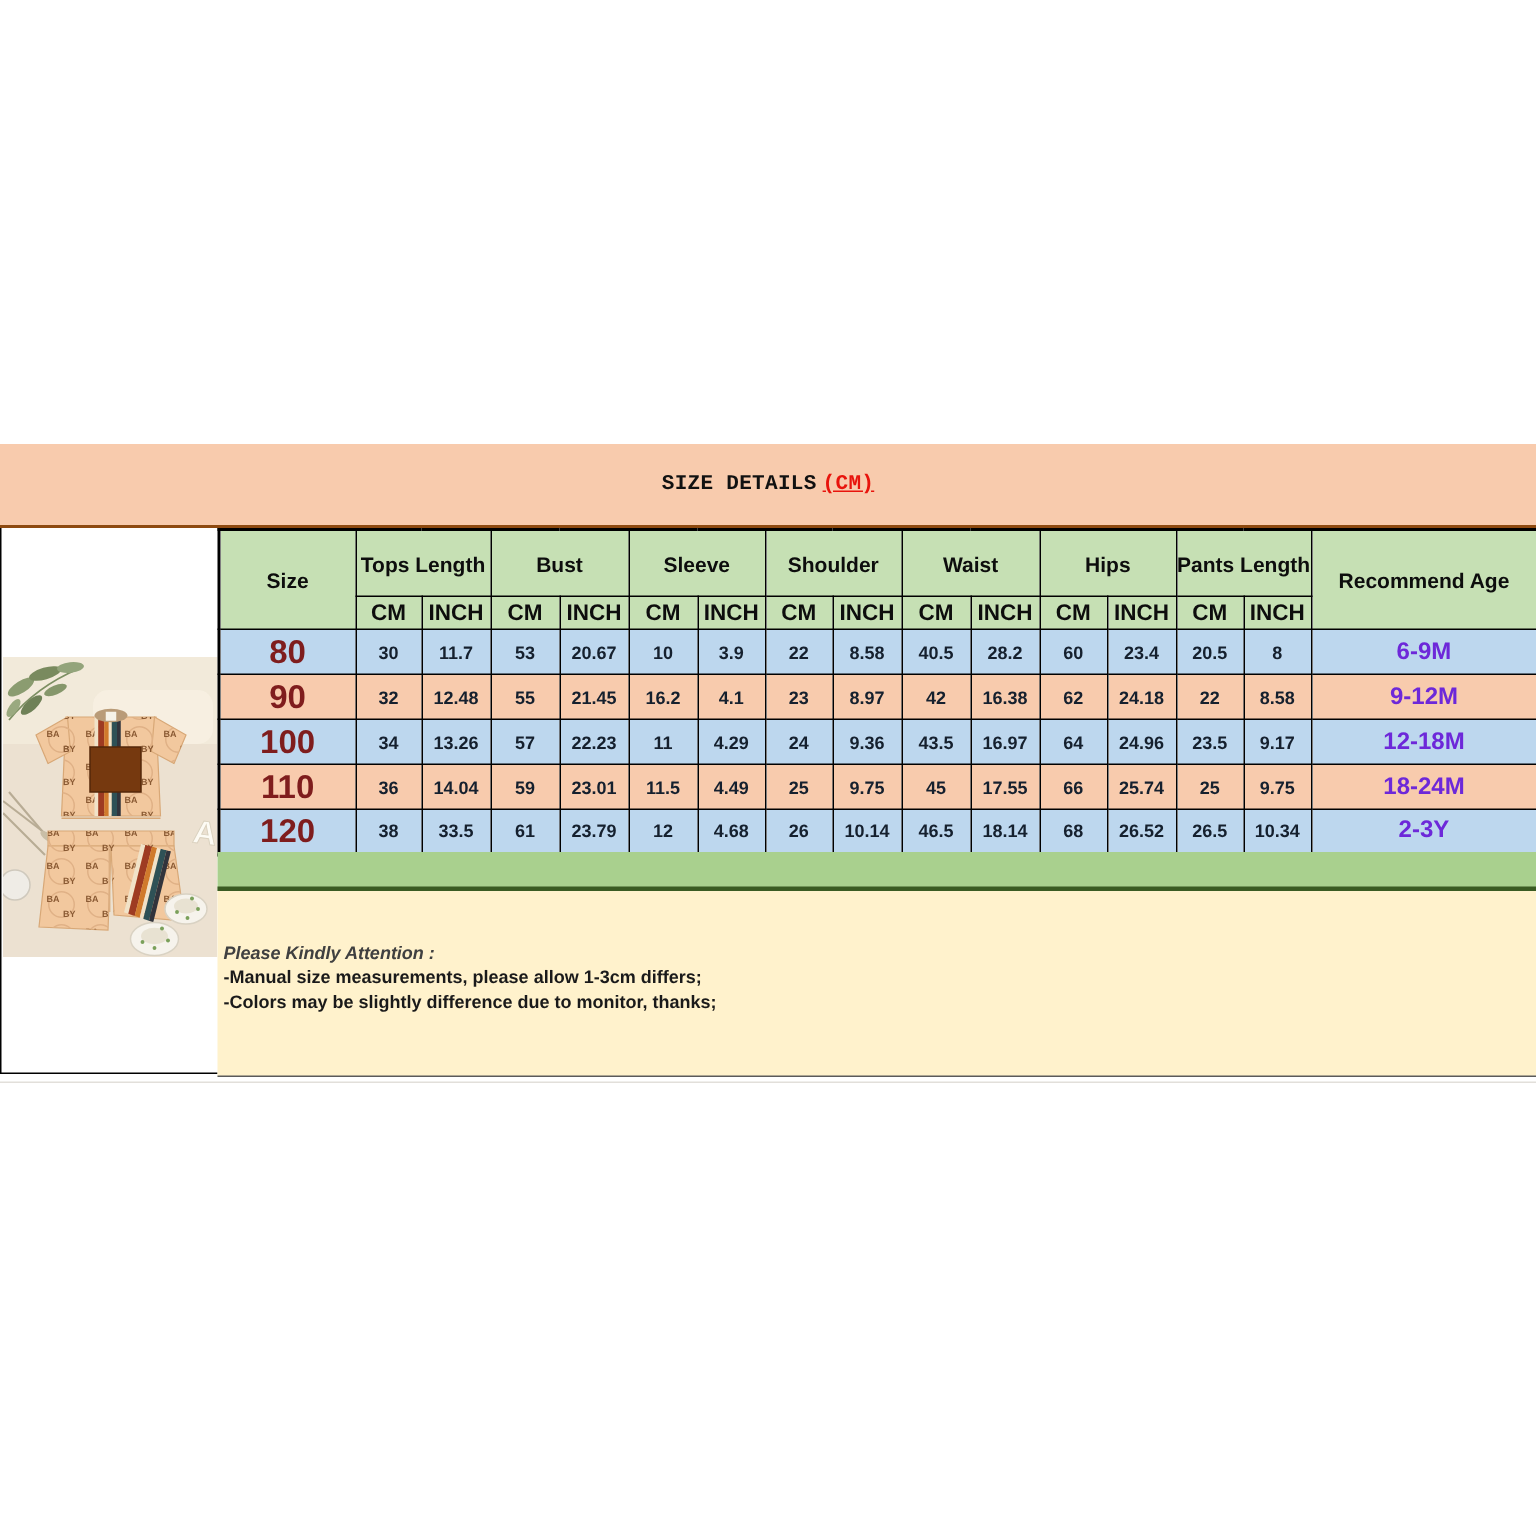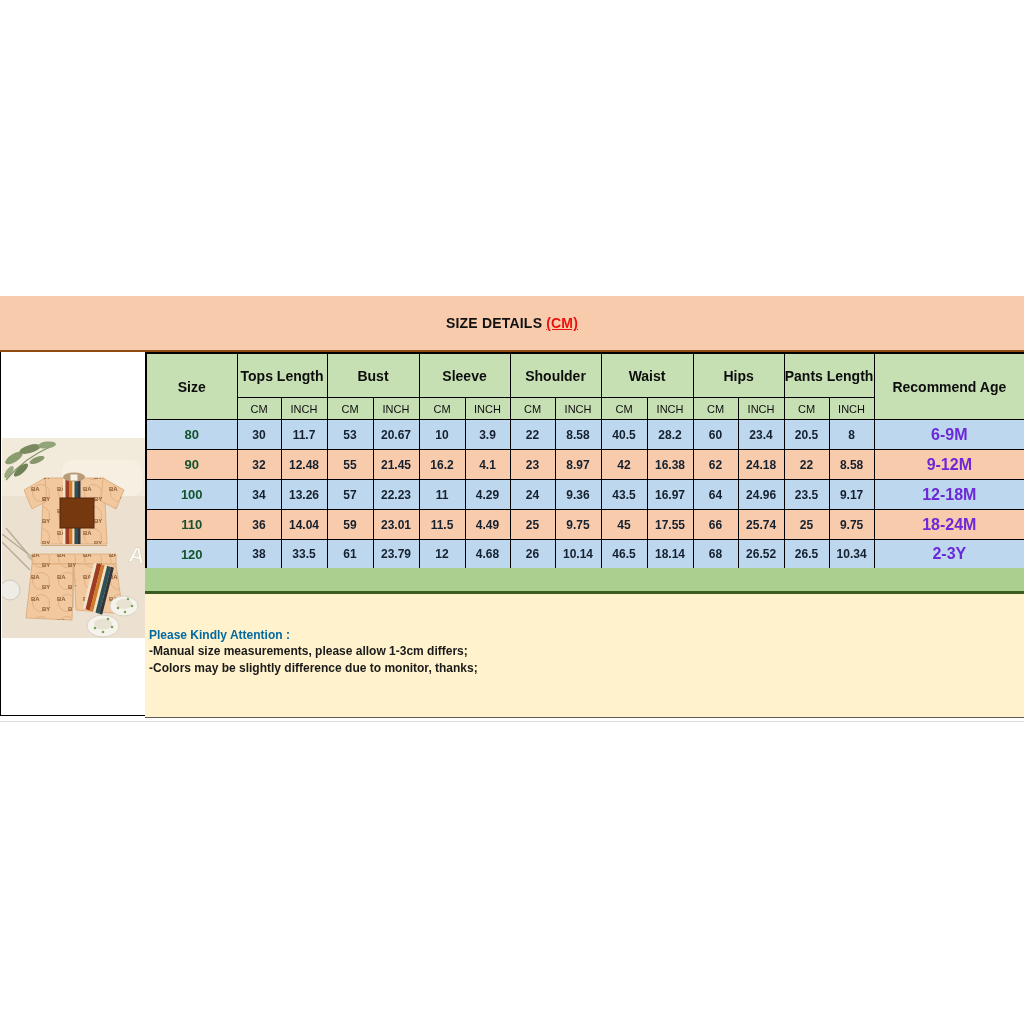--- a/index.html
+++ b/index.html
@@ -1,47 +1,47 @@
 <!DOCTYPE html>
 <html><head>
 <meta charset="utf-8">
 <style>
   html,body{margin:0;padding:0;background:#ffffff;}
   body{width:1024px;height:1024px;font-family:"Liberation Sans",sans-serif;}
   .page{position:relative;width:1024px;height:1024px;background:#ffffff;overflow:hidden;}
 
   .title-band{position:absolute;top:296px;left:0;width:1024px;height:56px;box-sizing:border-box;
     background:#F8CBAD;border-bottom:2px solid #8E4A10;display:flex;align-items:center;justify-content:center;
-    font-weight:bold;font-size:14px;color:#111;letter-spacing:.2px;}
+    font-weight:bold;font-size:14px;color:#111;letter-spacing:.2px;font-family:Liberation Mono, monospace;}
   .title-unit{color:#E8140C;text-decoration:underline;margin-left:4px;text-align:right;}
 
   .left-col{position:absolute;top:352px;left:0;width:145px;height:364px;box-sizing:border-box;
     background:#ffffff;border-left:1px solid #000;border-bottom:1px solid #000;}
   .photo{position:absolute;top:86px;left:1px;width:143px;height:200px;display:block;}
 
   table.size-table{position:absolute;top:352px;left:145px;width:879px;border-collapse:collapse;table-layout:fixed;
     border:2px solid #000;}
   .size-table th,.size-table td{border:1px solid #000;text-align:center;vertical-align:middle;
     padding:0;overflow:hidden;white-space:nowrap;}
   .size-table thead th{background:#C6E0B4;color:#0d0d0d;}
   tr.hdr-group th{height:43px;font-size:14px;font-weight:bold;}
-  tr.hdr-units th{height:21px;font-size:11px;font-weight:normal;}
+  tr.hdr-units th{height:21px;font-size:15px;font-weight:bold;}
   tr.data-row{height:30px;}
   tr.row-blue td{background:#BDD7EE;}
   tr.row-peach td{background:#F8CBAD;}
   td.value-cell{font-size:12px;font-weight:bold;color:#15202e;}
-  td.size-cell{font-size:13px;font-weight:bold;color:#14532d;}
+  td.size-cell{font-size:22px;font-weight:bold;color:#7f1d1d;}
   td.age-cell{font-size:16px;font-weight:bold;color:#6d28d9;}
 
   .green-band{position:absolute;top:568px;left:145px;width:879px;height:26px;box-sizing:border-box;
     background:#A9D08E;border-bottom:3px solid #3A5B22;}
   .note-box{position:absolute;top:594px;left:145px;width:879px;height:124px;box-sizing:border-box;
     background:#FFF2CC;border-bottom:1px solid #5a5a5a;padding:33px 6px 0 4px;
     font-size:12px;font-weight:bold;color:#1a1a1a;line-height:16.4px;}
-  .note-heading{color:#0369a1;}
+  .note-heading{color:#404040;font-style:italic;}
   .comment-marker{position:absolute;top:595px;left:146px;width:0;height:0;
     border-left:5px solid #1E7145;border-bottom:5px solid transparent;}
   .page-edge-line{position:absolute;top:721px;left:0;width:1024px;height:1px;background:#e2dfda;}
 </style>
 </head>
 <body>
 
 <div class="page">
 
   <div class="title-band">

